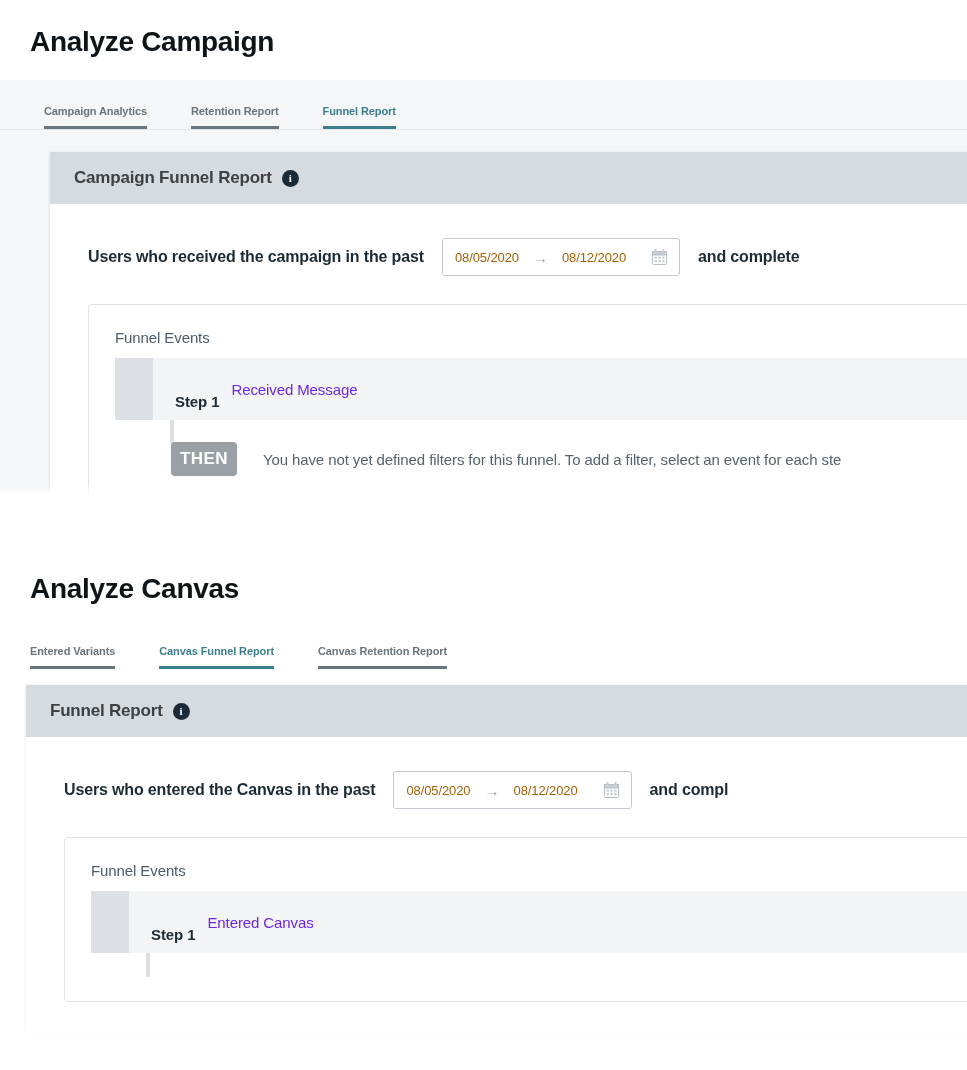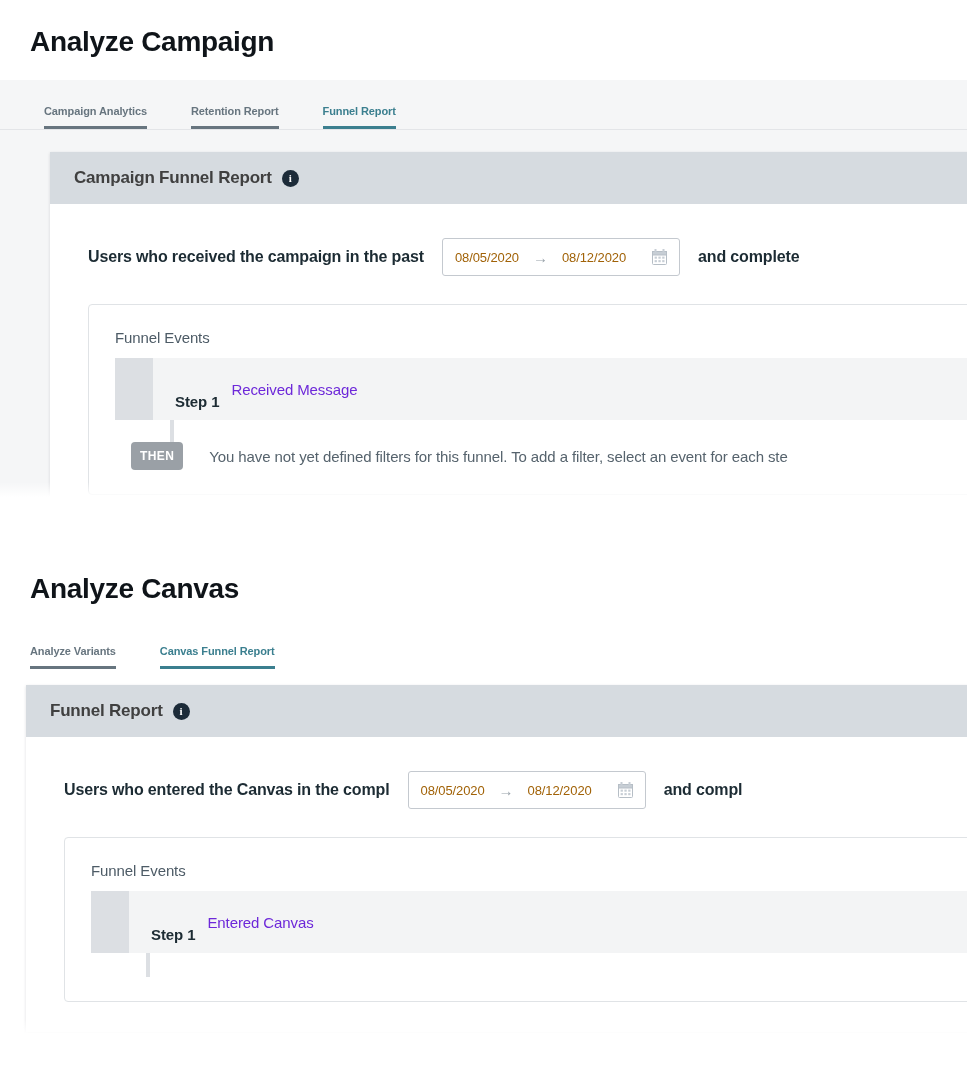--- a/index.html
+++ b/index.html
@@ -219,24 +219,24 @@
     background: #dcdfe3;
     margin-left: 55px;
   }
   .then-row {
     display: flex;
     align-items: center;
     gap: 26px;
     margin-top: -2px;
   }
   .then-badge {
-    margin-left: 16px;
+    margin-left: 56px;
     background: #9aa0a6;
     color: #ffffff;
-    font-size: 12px;
+    font-size: 17px;
     font-weight: bold;
     letter-spacing: 0.4px;
     padding: 7px 9px;
     border-radius: 4px;
     flex: none;
   }
   .hint-text {
     font-size: 15px;
     color: #56636d;
     letter-spacing: -0.1px;
@@ -333,36 +333,37 @@
 </div>
 
 <div class="section" id="section-canvas">
 
   <h1 class="page-title">Analyze Canvas</h1>
 
   <div class="viewport" id="viewport-canvas">
     <div class="app" id="app-canvas">
 
       <div class="tabbar">
-        <div class="tab">Analyze Variants</div>
+        <div class="tab">Entered Variants</div>
         <div class="tab active">Canvas Funnel Report</div>
+        <div class="tab">Canvas Retention Report</div>
       </div>
 
       <div class="page-shell">
         <div class="card">
 
           <div class="card-header">
             <span class="card-title">Funnel Report</span>
             <span class="info-icon">i</span>
           </div>
 
           <div class="card-body">
 
             <div class="query-row">
-              <span class="query-text">Users who entered the Canvas in the compl</span>
+              <span class="query-text">Users who entered the Canvas in the past</span>
 
               <div class="daterange">
                 <span class="date">08/05/2020</span>
                 <span class="arrow">→</span>
                 <span class="date">08/12/2020</span>
                 <span class="cal-icon">
                   <svg width="15" height="16" viewBox="0 0 15 16">
                     <rect x="0.5" y="2.5" width="14" height="13" rx="1" fill="none" stroke="#b6bec6"></rect>
                     <rect x="0.5" y="2.5" width="14" height="3.5" fill="#c7ced5" stroke="#b6bec6"></rect>
                     <rect x="2.5" y="0" width="2" height="3" fill="#c7ced5"></rect>

